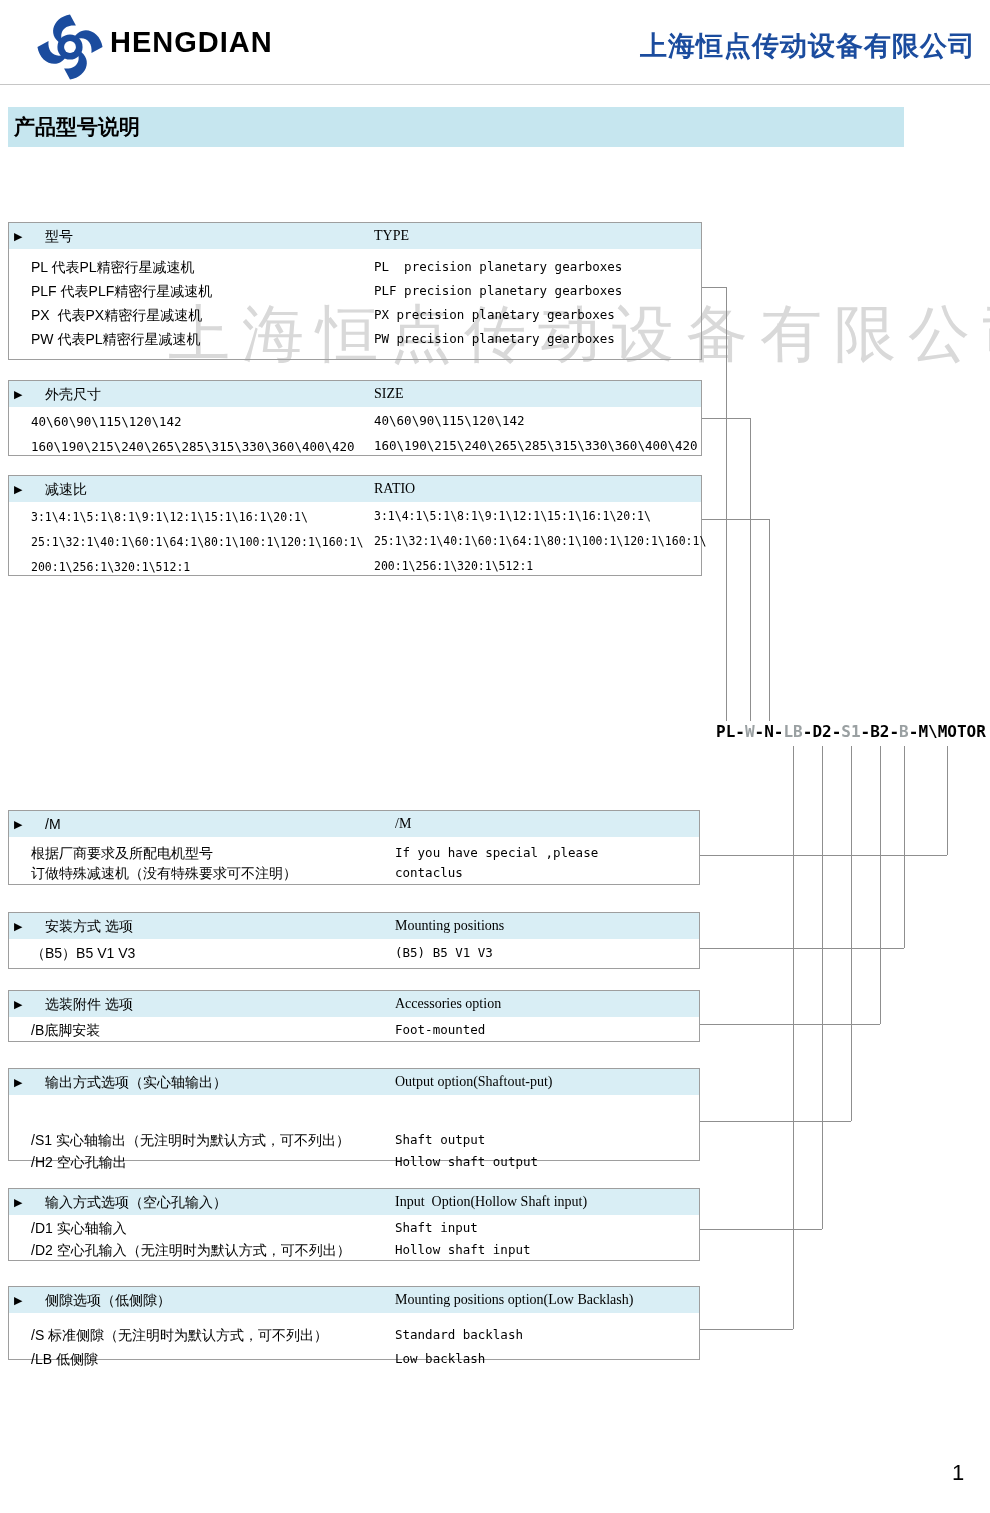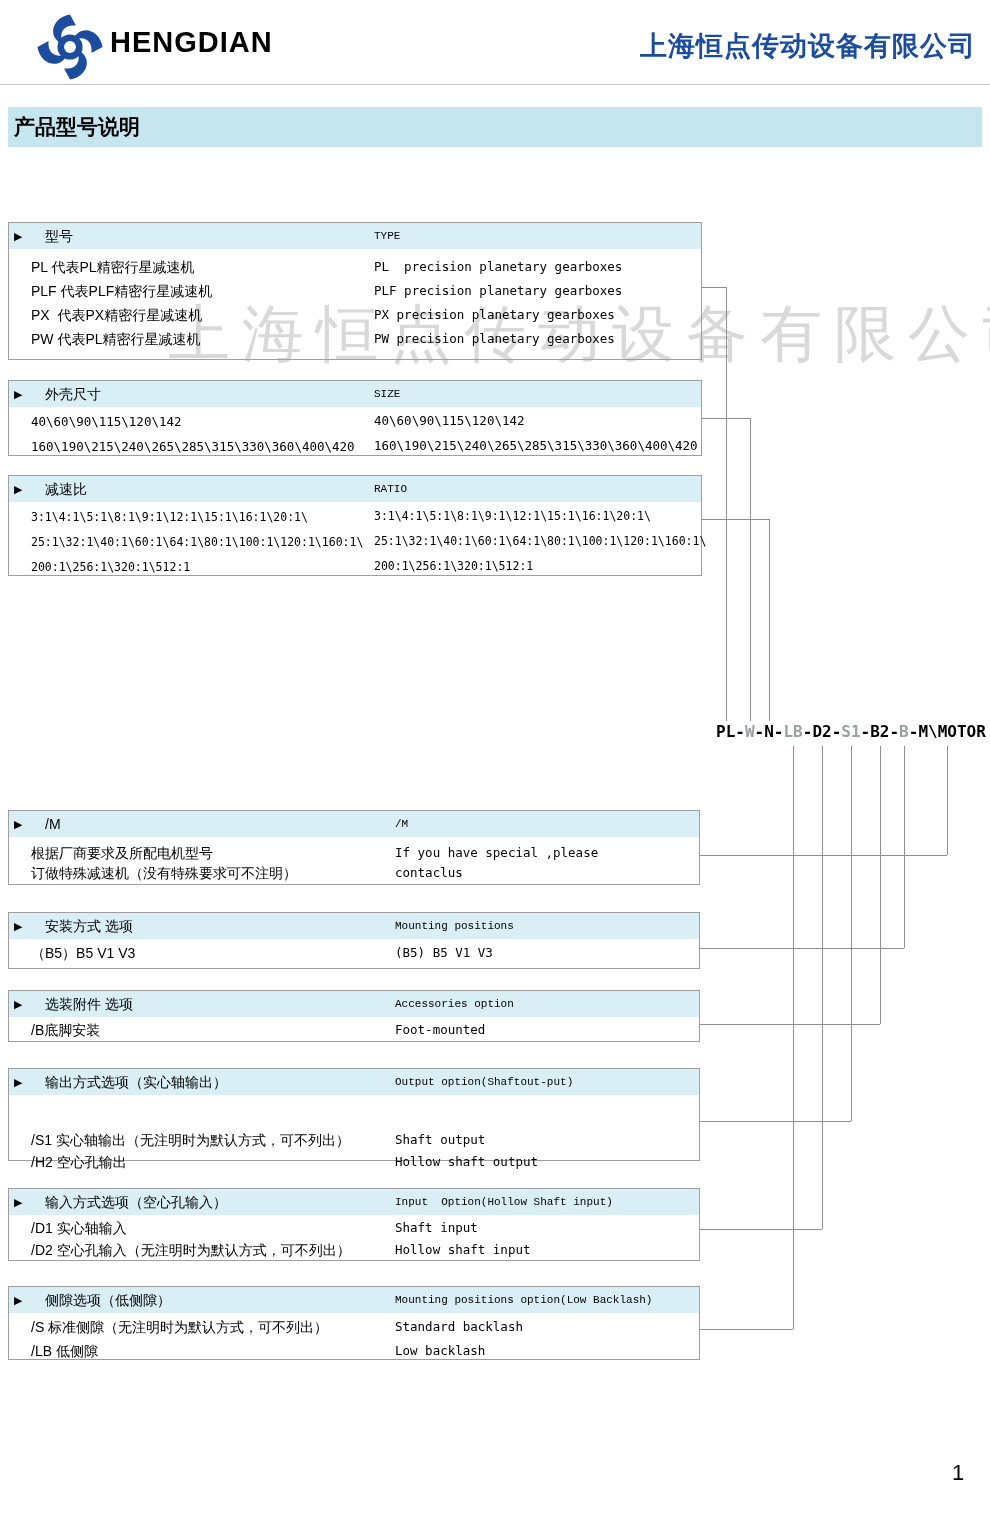--- a/index.html
+++ b/index.html
@@ -5,35 +5,35 @@
   html,body{margin:0;padding:0;}
   body{width:990px;height:1513px;background:#fff;overflow:hidden;position:relative;
        font-family:"Liberation Sans",sans-serif;color:#000;}
   .abs{position:absolute;}
   
   .brand-name{position:absolute;left:110px;top:26px;font-size:29px;font-weight:bold;
               color:#000000;letter-spacing:1px;}
   .company-name{position:absolute;right:14px;top:28px;font-size:27px;font-weight:bold;
               color:#1b4c9e;letter-spacing:1px;}
   .top-rule{position:absolute;left:0;top:84px;width:990px;height:1px;background:#c6c6c6;}
-  .title-bar{position:absolute;left:8px;top:107px;width:974px;height:40px;background:#c6e6ef;}
+  .title-bar{position:absolute;left:8px;top:107px;width:896px;height:40px;background:#c6e6ef;}
   .title-cn{position:absolute;left:6px;top:0;line-height:40px;font-size:21px;font-weight:bold;}
   .title-en{position:absolute;left:188px;top:0;line-height:40px;font-size:19px;font-weight:bold;
             font-family:"DejaVu Sans Mono",monospace;letter-spacing:1px;}
   
   .watermark{position:absolute;left:168px;top:292px;font-size:62px;letter-spacing:12px;
              color:#d9d9d9;white-space:nowrap;z-index:0;}
   
   .sec{position:absolute;left:8px;box-sizing:border-box;border:1px solid #9e9e9e;z-index:1;}
   .sec.top{width:694px;}
   .sec.bot{width:692px;}
   .sec-head{position:relative;height:26px;line-height:26px;background:#d9eef5;}
   .arrow{position:absolute;left:5px;top:0;font-size:11px;}
   .head-cn{position:absolute;left:36px;font-size:14px;}
-  .head-en{position:absolute;font-family:Liberation Mono, monospace;font-size:11px;white-space:pre;}
+  .head-en{position:absolute;font-family:Liberation Serif, serif;font-size:14px;white-space:pre;}
   .sec.top .head-en{left:365px;}
   .sec.bot .head-en{left:386px;}
   .row{position:relative;width:100%;}
   .cell-cn{display:inline-block;margin-left:22px;font-size:14px;white-space:pre;}
   .cell-en{position:absolute;top:0;font-family:"DejaVu Sans Mono",monospace;font-size:12.5px;white-space:pre;}
   .sec.top .cell-en{left:365px;}
   .sec.bot .cell-en{left:386px;}
   .mono-cn{font-family:"DejaVu Sans Mono",monospace;font-size:12.5px;}
   .sec-ratio .cell-en,.sec-ratio .mono-cn{font-size:11.5px;}
   
@@ -239,21 +239,21 @@
     </div>
   </div>
 </div>
 
 <div class="sec bot" style="top:1286px;height:74px;">
   <div class="sec-head">
     <span class="arrow">▶</span>
     <span class="head-cn">侧隙选项（低侧隙）</span>
     <span class="head-en">Mounting positions option(Low Backlash)</span>
   </div>
-  <div style="padding-top:2px;line-height:23px;">
+  <div style="padding-top:10px;line-height:23px;">
     <div class="row">
       <span class="cell-cn">/S 标准侧隙（无注明时为默认方式，可不列出）</span>
       <span class="cell-en">Standard backlash</span>
     </div>
     <div class="row">
       <span class="cell-cn">/LB 低侧隙</span>
       <span class="cell-en">Low backlash</span>
     </div>
   </div>
 </div>

